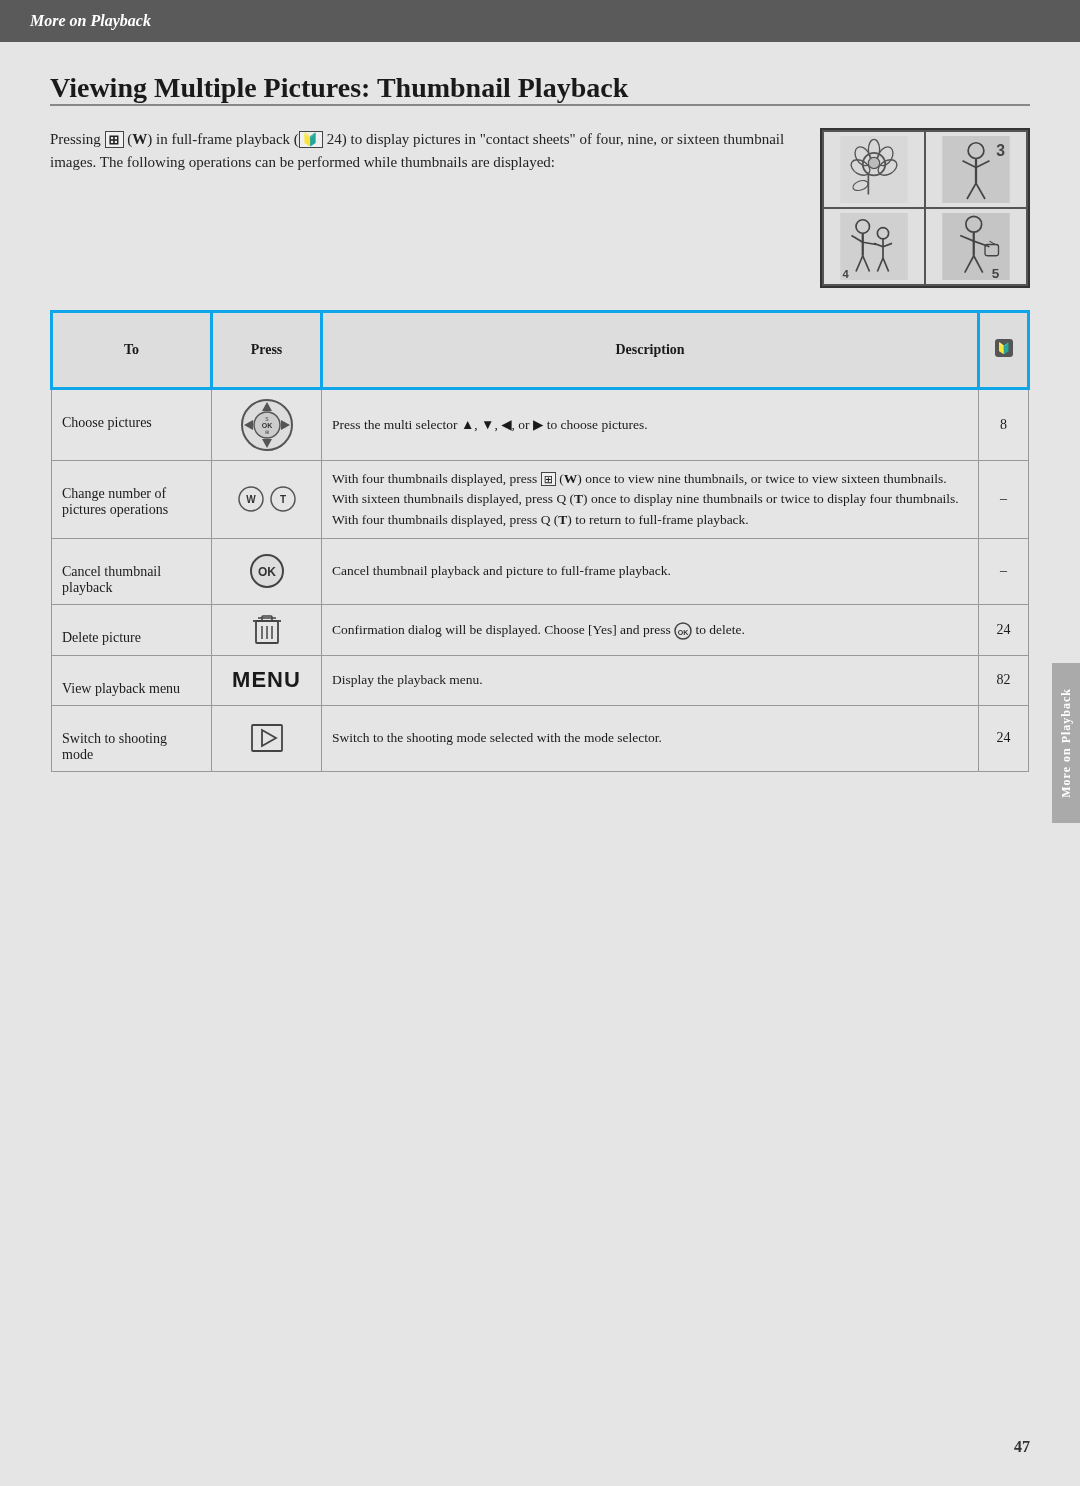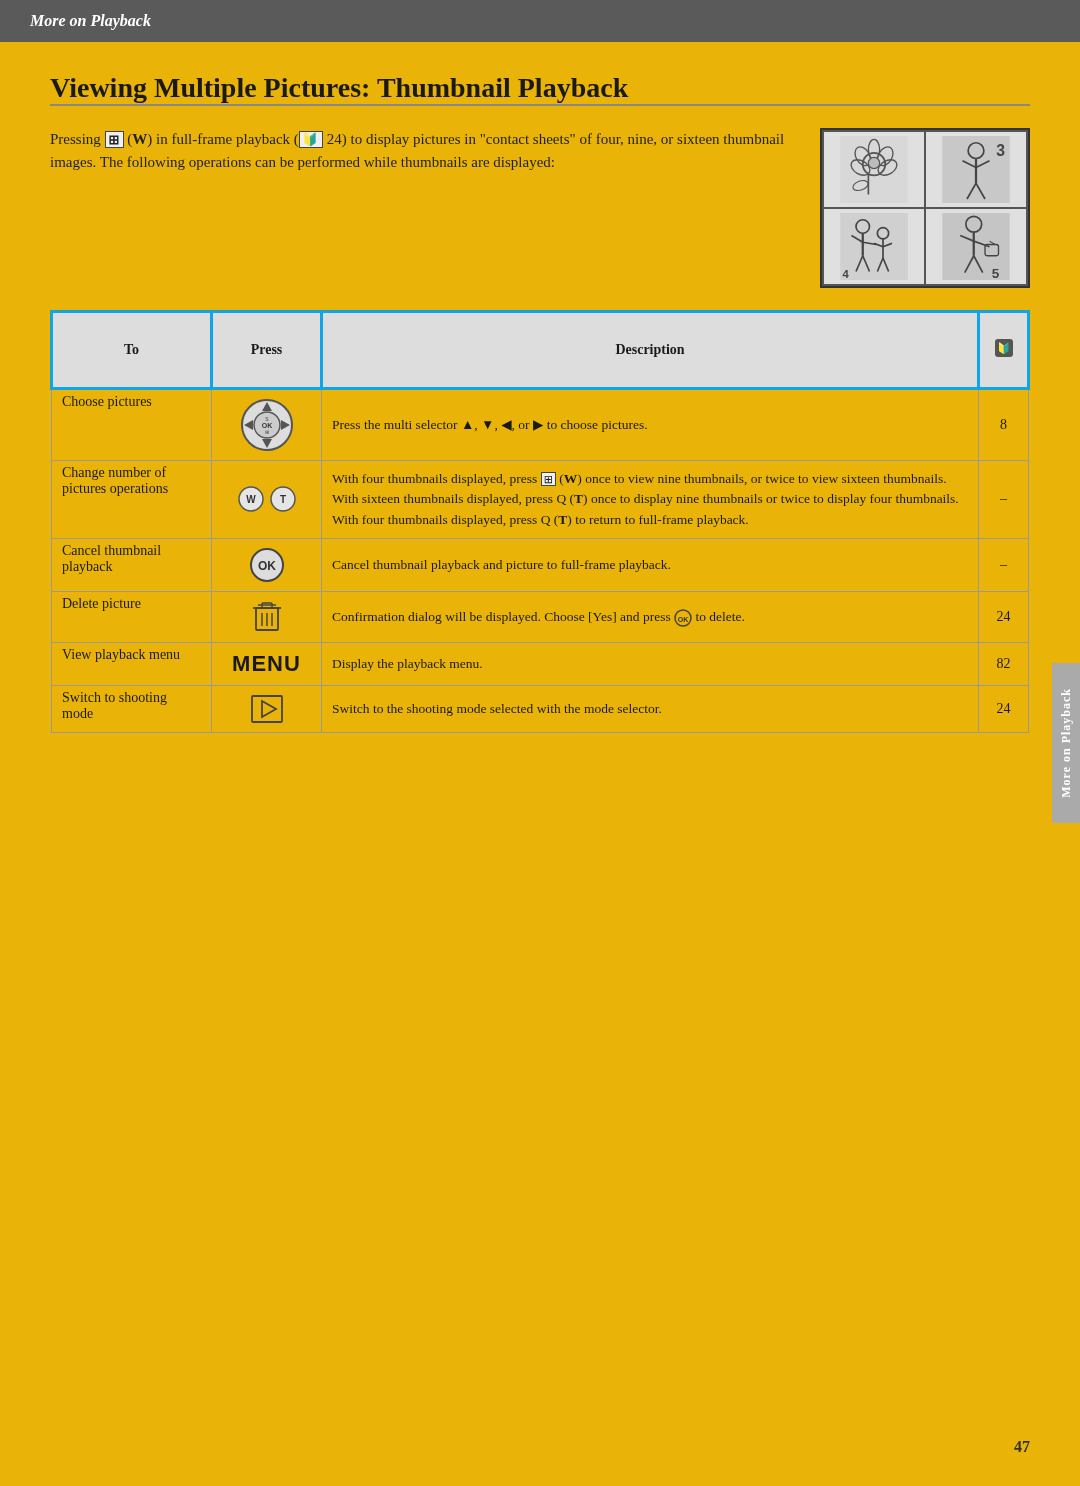--- a/index.html
+++ b/index.html
@@ -11,21 +11,21 @@
       font-size: 15px;
       color: #1a1a1a;
       position: relative;
       overflow: hidden;
     }
 
     .page-container {
       width: 1080px;
       height: 1486px;
       position: relative;
-      background: #eab308;
+      background: #e5e5e5;
     }
 
     
     .top-bar {
       background: #5a5a5a;
       height: 42px;
       display: flex;
       align-items: center;
       padding-left: 30px;
     }
@@ -153,21 +153,21 @@
     .info-table td {
       border: 1px solid #999;
       padding: 8px 10px;
       vertical-align: middle;
     }
 
     .info-table td.col-to {
       font-size: 14px;
       font-weight: normal;
       vertical-align: top;
-      padding-top: 4px;
+      padding-top: 25px;
       width: 160px;
     }
 
     .info-table td.col-press {
       text-align: center;
       vertical-align: middle;
       width: 110px;
     }
 
     .info-table td.col-desc {

